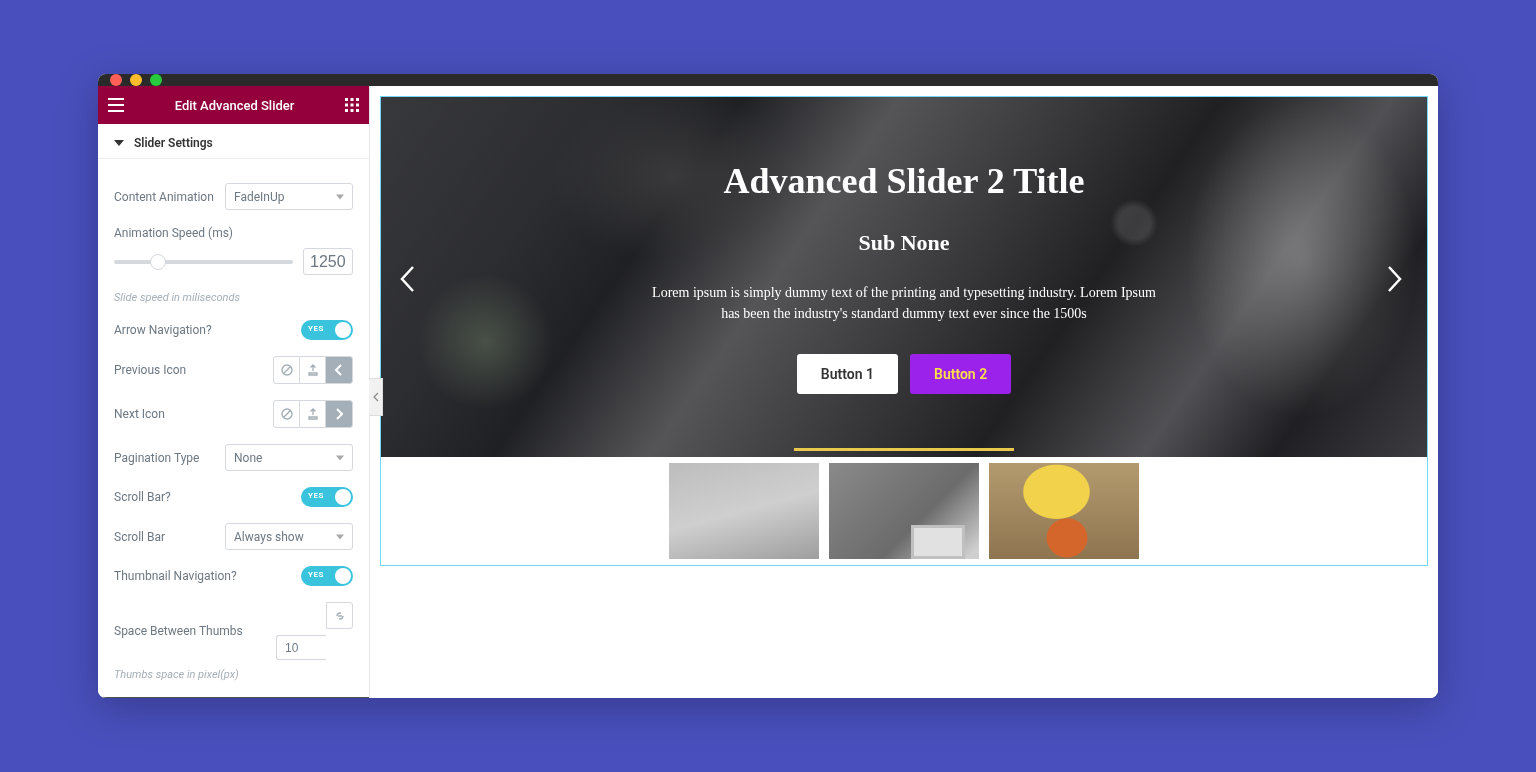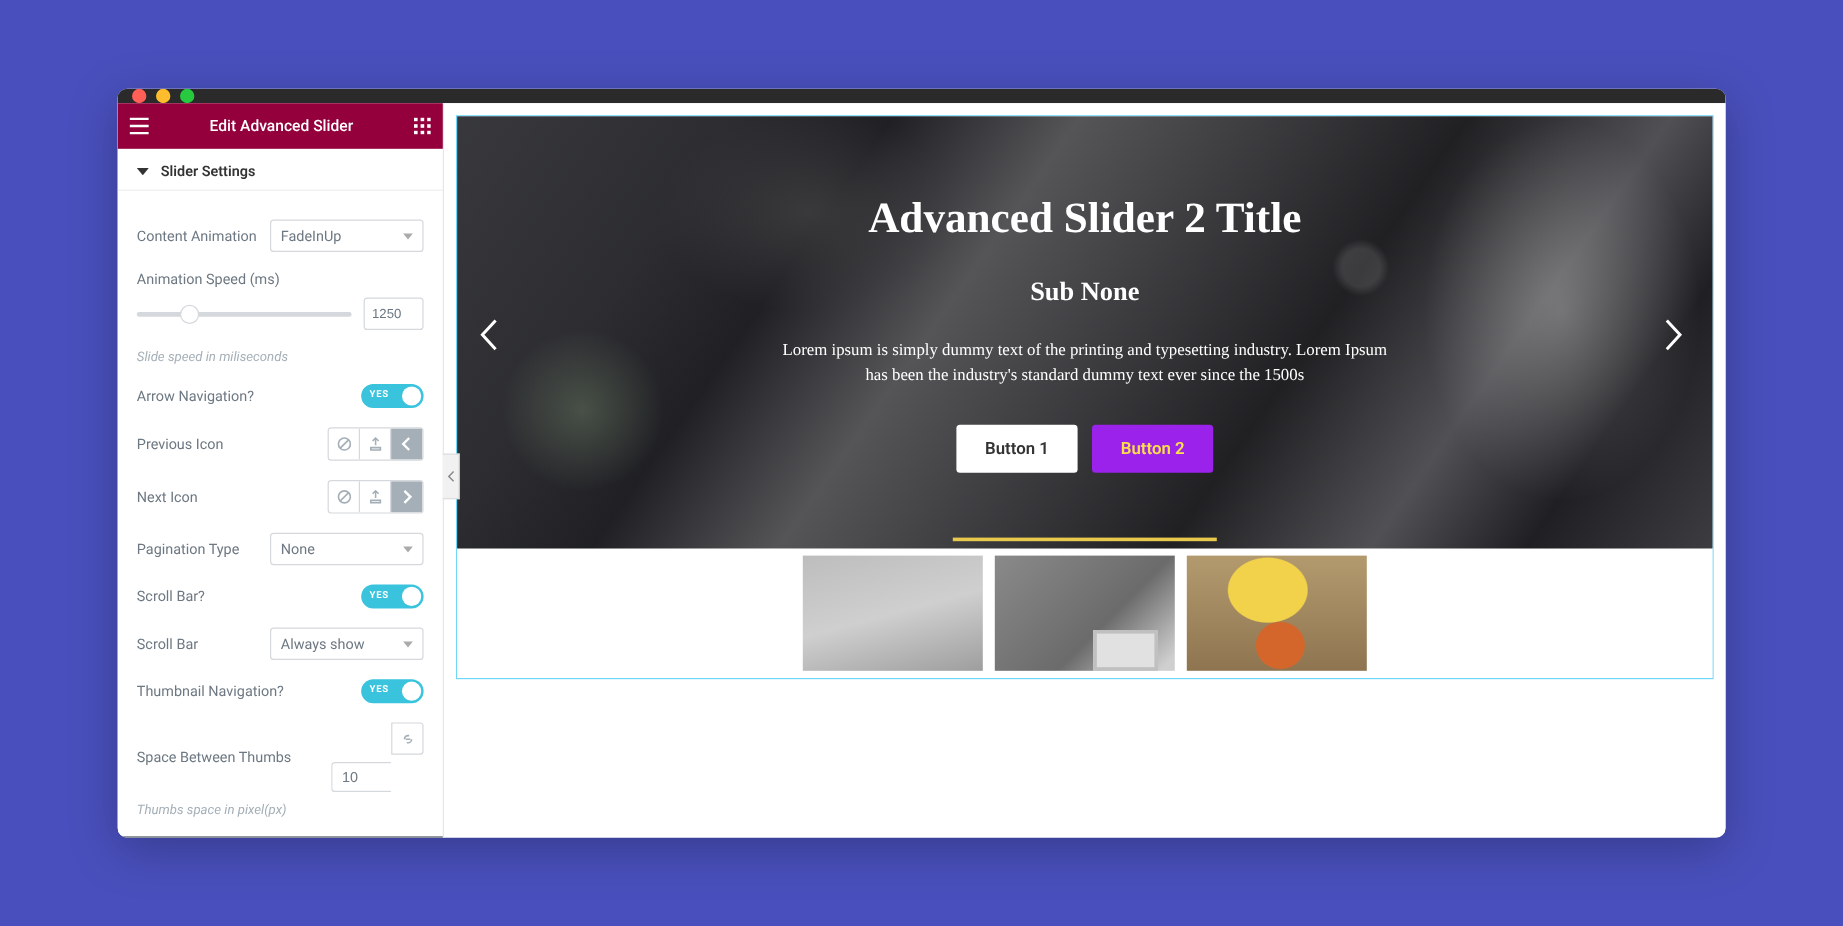--- a/index.html
+++ b/index.html
@@ -113,21 +113,21 @@
   border: 1px solid #d5d8dc;
   border-radius: 50%;
   left: 20%;
   top: 1px;
 }
 .speed-input {
   width: 50px;
   height: 27px;
   border: 1px solid #d5d8dc;
   border-radius: 3px;
-  font-size: 11px;
+  font-size: 16px;
   text-align: left;
   padding: 0 6px;
   color: #6d7882;
 }
 .hint { font-size: 11px; font-style: italic; color: #a4afb7; margin-top: 8px; }
 .toggle {
   width: 52px; height: 20px;
   background: #39c3dd;
   border-radius: 10px;
   position: relative;

